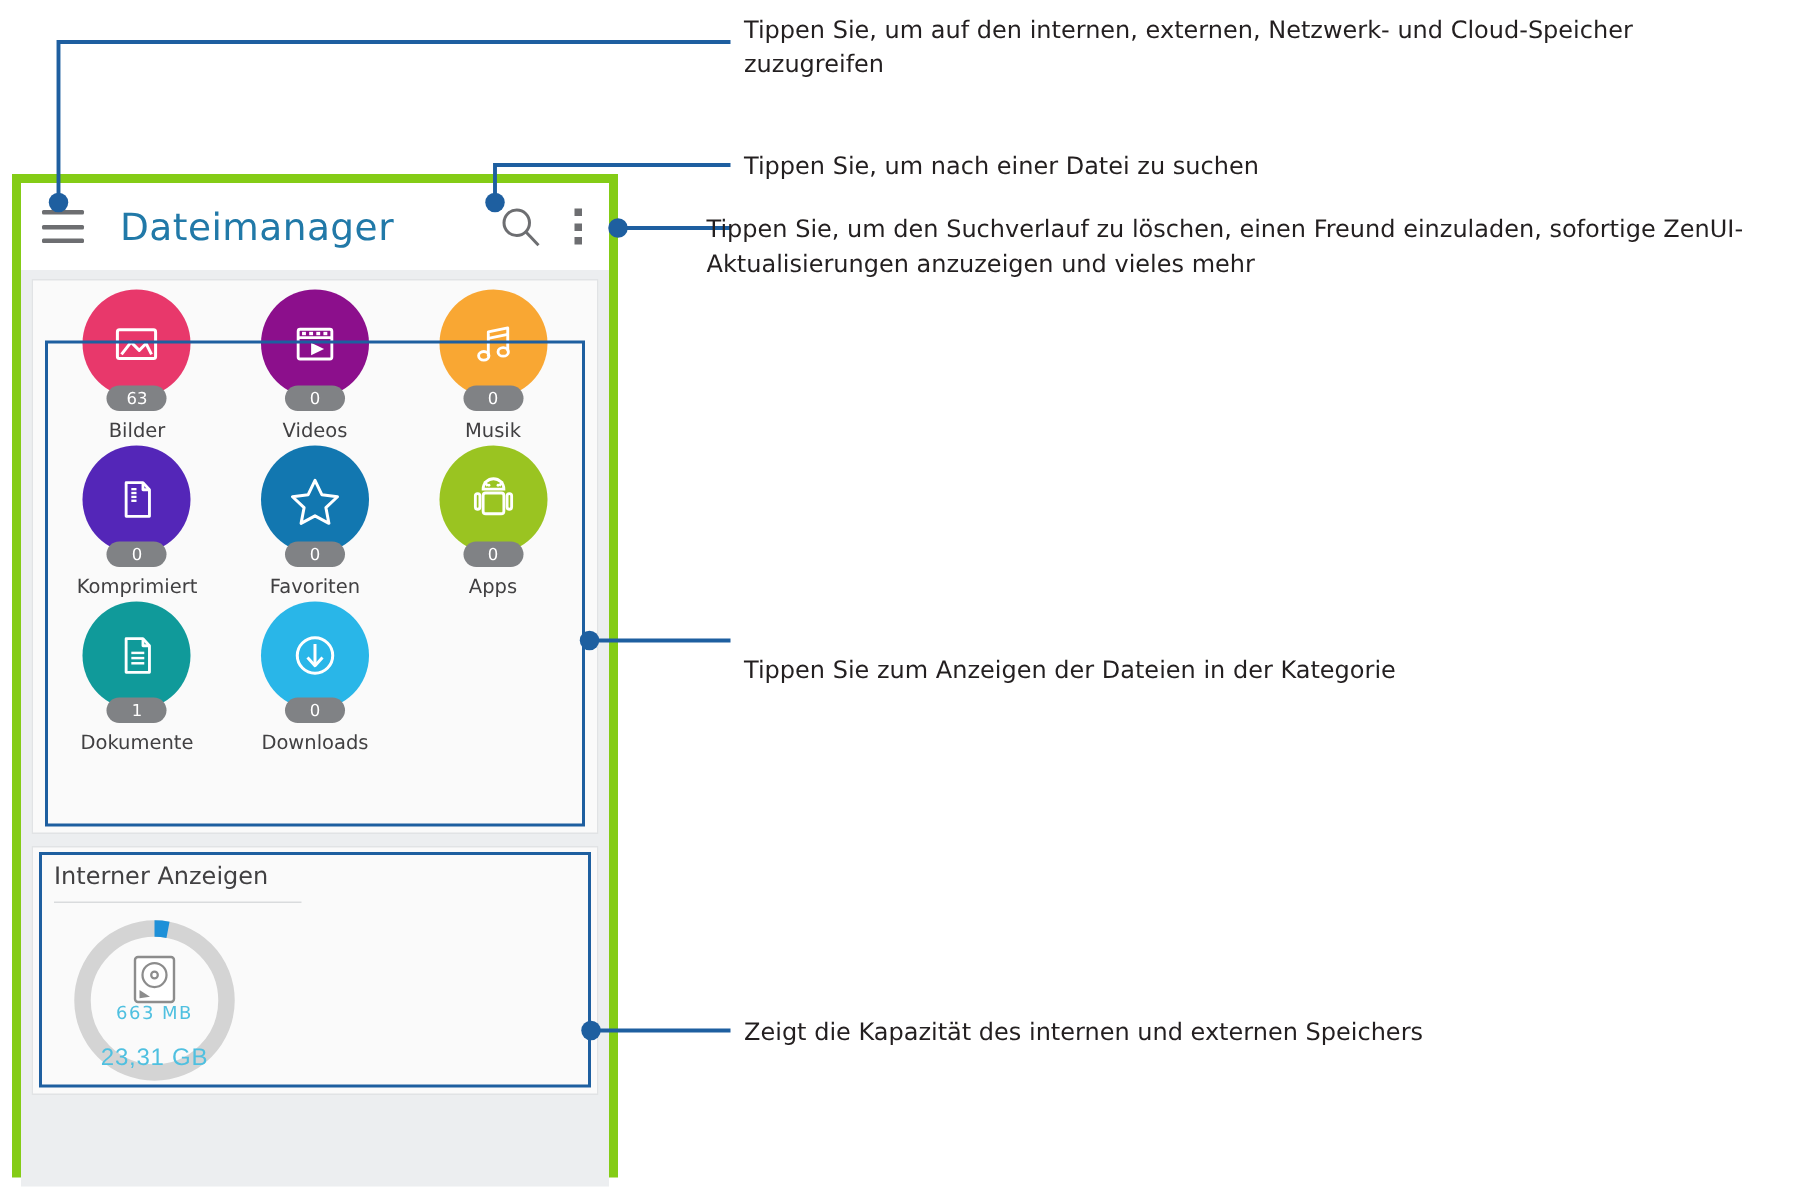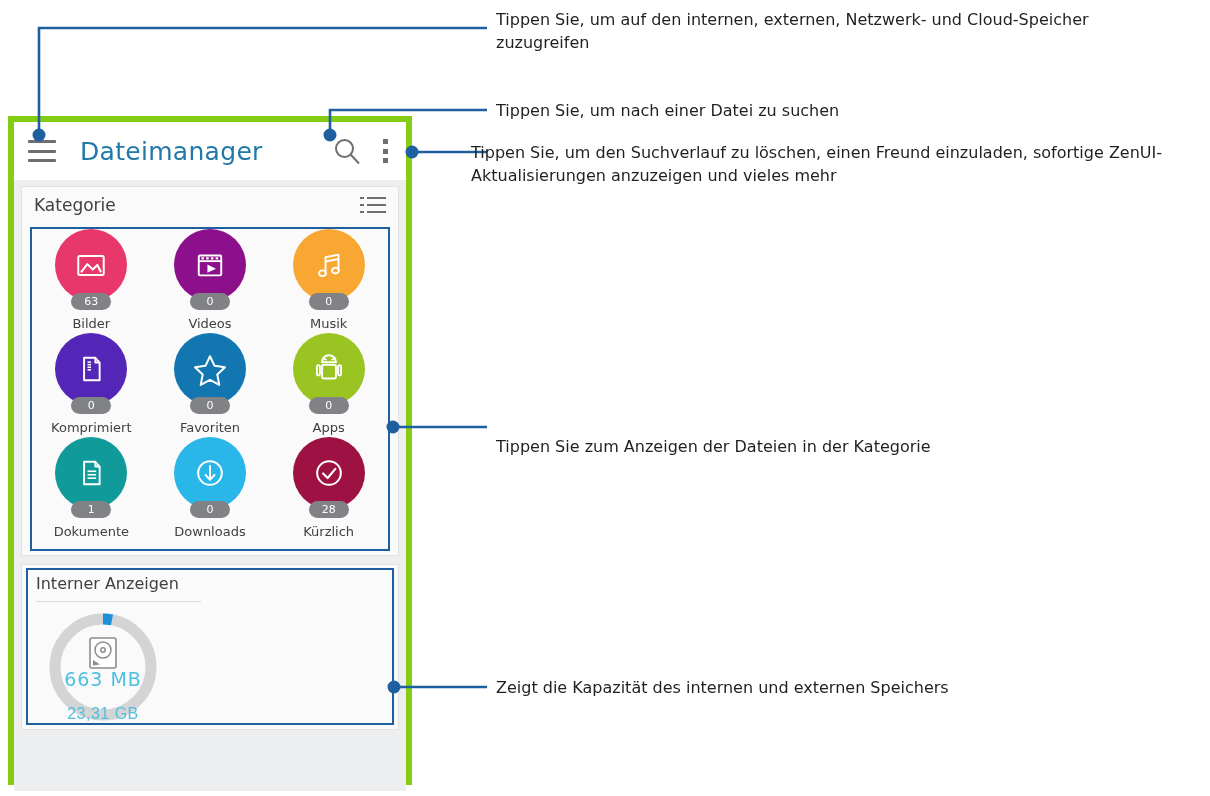--- a/index.html
+++ b/index.html
@@ -60,21 +60,21 @@
     font-size:11px;display:flex;align-items:center;justify-content:center;
     font-family:"DejaVu Sans",sans-serif;
   }
   .tlabel{margin-top:15px;font-size:13px;color:#414042;font-family:"DejaVu Sans",sans-serif;}
 
   #storcard{height:166px;margin-top:8px;position:relative;}
   #storhead{font-size:16px;color:#414042;padding:9px 0 8px 14px;font-family:"DejaVu Sans",sans-serif;}
   #storrule{height:1px;background:#d9dbdd;margin:0 14px 0 14px;width:165px;}
   #donutwrap{position:relative;width:118px;height:118px;margin:6px 0 0 22px;}
   .donut-txt{position:absolute;left:0;right:0;top:60px;text-align:center;}
-  .donut-txt .big{font-size:19px;color:#4fc0e0;font-family:"DejaVu Sans",sans-serif;letter-spacing:1px;}
+  .donut-txt .big{font-size:12px;color:#4fc0e0;font-family:"DejaVu Sans",sans-serif;letter-spacing:1px;}
   .donut-txt .small{font-size:16px;color:#4fc0e0;font-family:Liberation Sans, sans-serif;letter-spacing:.5px;margin-top:15px;}
 
   
   .callout{
     position:absolute;color:#231f20;font-size:16px;line-height:1.45;
     font-family:"DejaVu Sans",sans-serif;
   }
   svg#leaders{position:absolute;left:0;top:0;width:1210px;height:796px;pointer-events:none;}
 </style>
 </head>
@@ -98,31 +98,20 @@
     <div class="dots3">
       <i></i>
         <i></i>
         <i></i>
     </div>
   </div>
 
   <div id="screenbody">
 
     <div class="card" id="catcard">
-      <div id="catheader">
-        <div class="t">Kategorie</div>
-        <div class="listicon">
-          <span class="dt" style="top:1px"></span>
-            <span class="ln" style="top:1px"></span>
-          <span class="dt" style="top:8px"></span>
-            <span class="ln" style="top:8px"></span>
-          <span class="dt" style="top:15px"></span>
-            <span class="ln" style="top:15px"></span>
-        </div>
-      </div>
 
       <div id="grid">
 
         <div class="tile">
           <div class="bubble" style="background: rgb(232, 56, 107);">
             <svg viewBox="0 0 44 44" width="40" height="40">
               <rect x="8" y="12" width="28" height="21" rx="1.5" fill="none" stroke="#fff" stroke-width="2.2"></rect>
               <polyline points="11,30 18,21 24,27 29,22 33,30" fill="none" stroke="#fff" stroke-width="2.2" stroke-linejoin="round"></polyline>
             </svg>
             <div class="count">63</div>
@@ -224,30 +213,20 @@
             <svg viewBox="0 0 44 44" width="40" height="40">
               <circle cx="22" cy="22" r="13" fill="none" stroke="#fff" stroke-width="2.2"></circle>
               <line x1="22" y1="13.5" x2="22" y2="29" stroke="#fff" stroke-width="2.2"></line>
               <polyline points="16.5,23.5 22,29.5 27.5,23.5" fill="none" stroke="#fff" stroke-width="2.2" stroke-linejoin="round"></polyline>
             </svg>
             <div class="count">0</div>
           </div>
           <div class="tlabel">Downloads</div>
         </div>
 
-        <div class="tile">
-          <div class="bubble" style="background: rgb(158, 18, 67);">
-            <svg viewBox="0 0 44 44" width="40" height="40">
-              <circle cx="22" cy="22" r="13" fill="none" stroke="#fff" stroke-width="2.2"></circle>
-              <polyline points="15.5,22.5 20.5,27.5 29,17.5" fill="none" stroke="#fff" stroke-width="2.4" stroke-linejoin="round" stroke-linecap="round"></polyline>
-            </svg>
-            <div class="count">28</div>
-          </div>
-          <div class="tlabel">Kürzlich</div>
-        </div>
 
       </div>
 
       <div class="hl" style="left:8px;top:40px;right:8px;bottom:4px;"></div>
     </div>
 
     <div class="card" id="storcard">
       <div id="storhead">Interner Anzeigen</div>
       <div id="storrule"></div>
       <div id="donutwrap">

